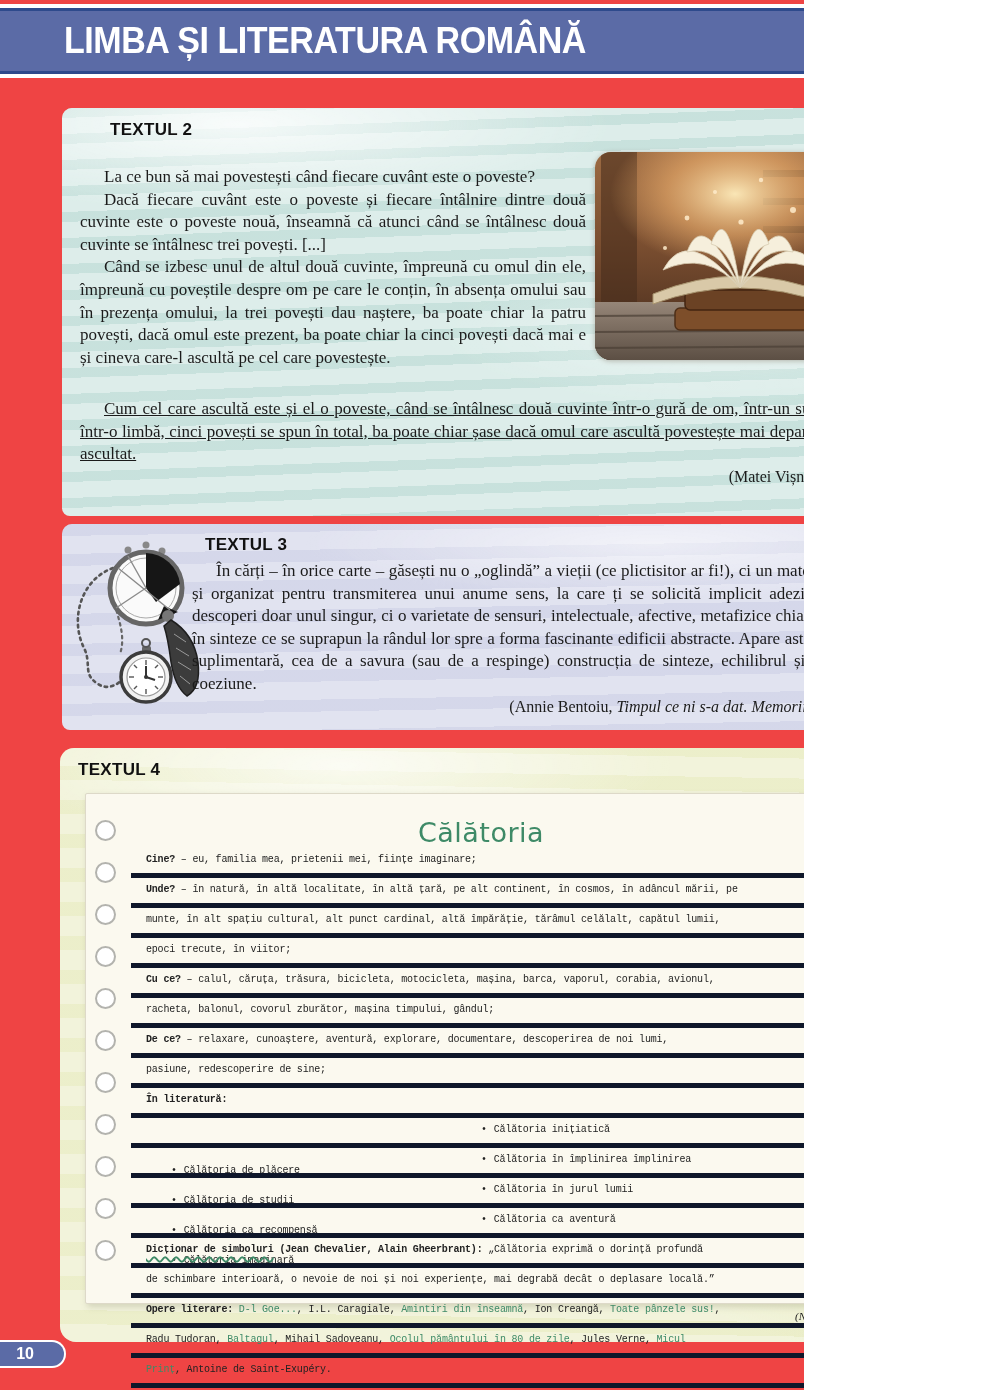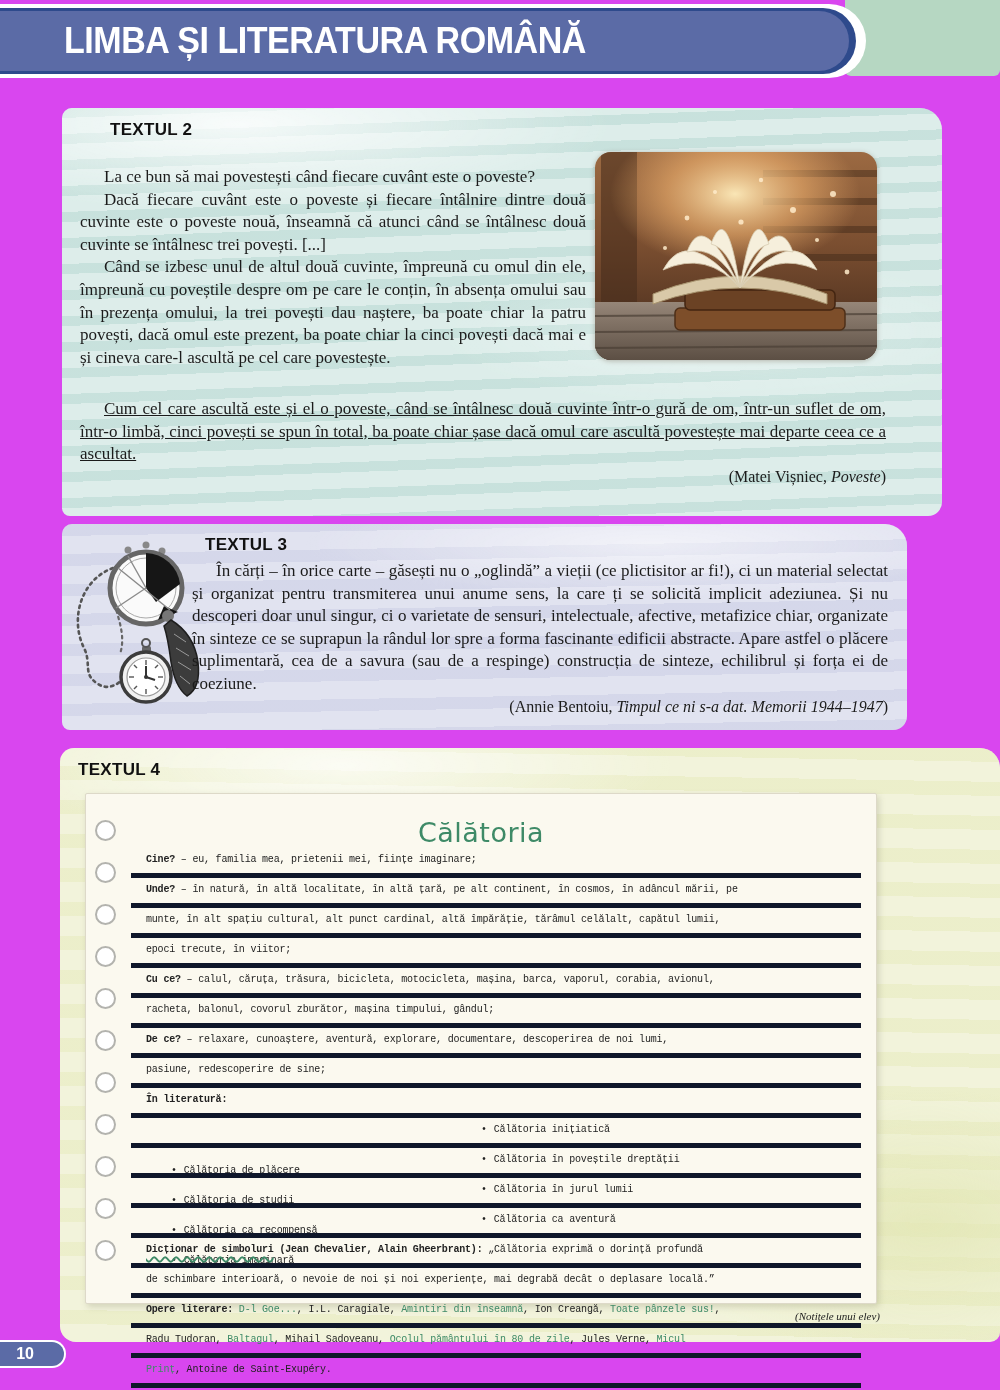--- a/index.html
+++ b/index.html
@@ -1,16 +1,16 @@
 <!DOCTYPE html>
 <html><head>
 <meta charset="utf-8">
 <style>
   html,body{margin:0;padding:0;background:#fff;}
-  #page{position:relative;width:1000px;height:1390px;background:#d946ef;overflow:hidden;
+  #page{position:relative;width:804px;height:1390px;background:#ef4444;overflow:hidden;
         font-family:"Liberation Serif",serif;color:#1b1b1b;}
   .abs{position:absolute;}
 
   
   .hdr-green{left:845px;top:0;width:155px;height:76px;background:#b6d7c2;border-radius:0 0 6px 6px;}
   .hdr-white{left:0;top:4px;width:866px;height:74px;background:#fff;border-radius:0 37px 37px 0;}
   .hdr-dark{left:0;top:8px;width:856px;height:66px;background:#2e4a8c;border-radius:0 33px 33px 0;}
   .hdr-blue{left:0;top:11px;width:849px;height:60px;background:#5b6ba6;border-radius:0 30px 30px 0;}
   .hdr-title{left:64px;top:11px;height:60px;line-height:60px;color:#fff;
              font-family:"Liberation Sans",sans-serif;font-weight:700;font-size:37px;
@@ -250,21 +250,21 @@
         <div class="nb-row"><span>racheta, balonul, covorul zburător, mașina timpului, gândul;</span></div>
         <div class="nb-row"><span class="seg-b">De ce?</span><span> – relaxare, cunoaștere, aventură, explorare, documentare, descoperirea de noi lumi,</span></div>
         <div class="nb-row"><span>pasiune, redescoperire de sine;</span></div>
         <div class="nb-row"><span class="seg-b">În literatură:</span></div>
         <div class="nb-row nb-bullets">
           <span class="bl"><span class="bul">•</span><span>Călătoria de plăcere</span></span>
           <span class="br"><span class="bul">•</span><span>Călătoria inițiatică</span></span>
         </div>
         <div class="nb-row nb-bullets">
           <span class="bl"><span class="bul">•</span><span>Călătoria de studii</span></span>
-          <span class="br"><span class="bul">•</span><span>Călătoria în poveștile dreptății</span></span>
+          <span class="br"><span class="bul">•</span><span>Călătoria în împlinirea împlinirea</span></span>
         </div>
         <div class="nb-row nb-bullets">
           <span class="bl"><span class="bul">•</span><span>Călătoria ca recompensă</span></span>
           <span class="br"><span class="bul">•</span><span>Călătoria în jurul lumii</span></span>
         </div>
         <div class="nb-row nb-bullets">
           <span class="bl"><span class="bul">•</span><span>Călătoria imaginară</span></span>
           <span class="br"><span class="bul">•</span><span>Călătoria ca aventură</span></span>
         </div>
         <div class="nb-row"><span class="seg-bu">Dicționar de simboluri</span><span class="seg-b"> (Jean Chevalier, Alain Gheerbrant):</span><span> „Călătoria exprimă o dorință profundă</span></div>

